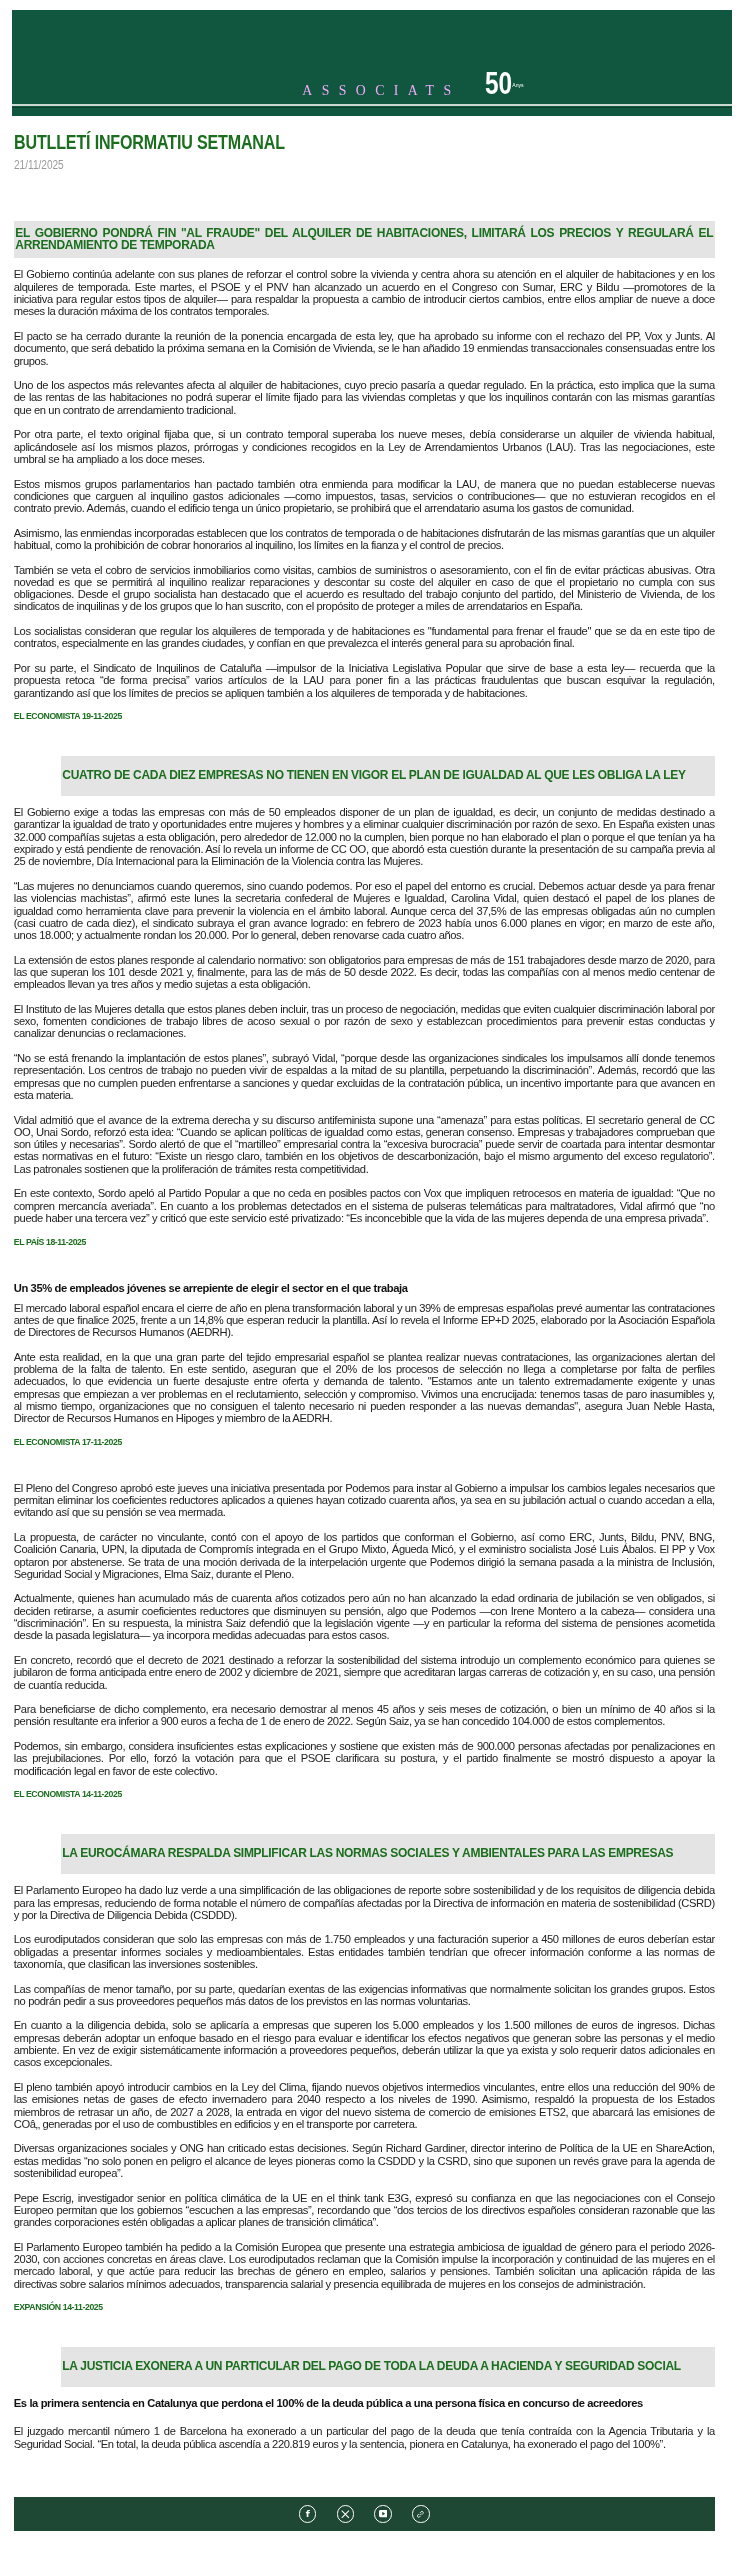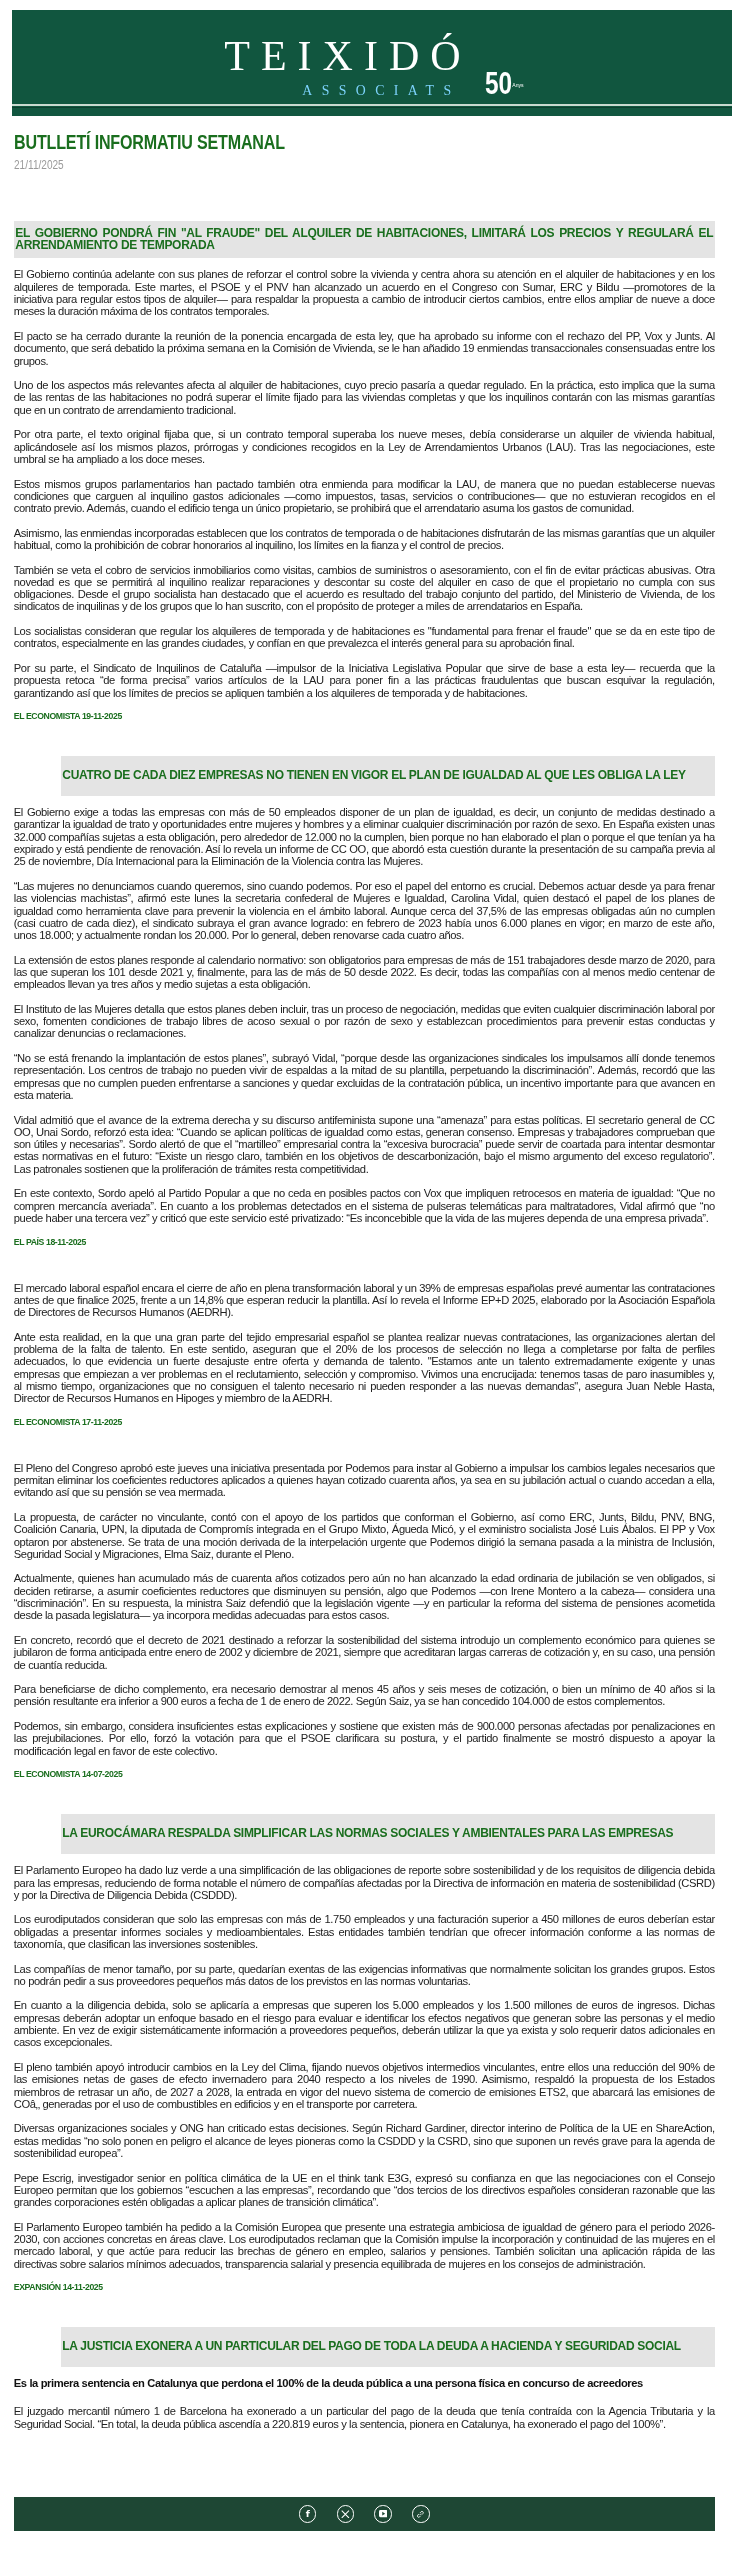--- a/index.html
+++ b/index.html
@@ -25,21 +25,21 @@
       position: absolute; left: 0; right: 0; top: 97px; height: 0.7px; background: #0c3f2e;
     }
     .logo-main {
       position: absolute; left: 212px; top: 25px;
       font-family: "Liberation Serif", serif;
       font-size: 42px; letter-spacing: 11px; color: #ffffff; line-height: 1;
     }
     .logo-sub {
       position: absolute; left: 290px; top: 74px;
       font-family: "Liberation Serif", serif;
-      font-size: 13.8px; letter-spacing: 9.4px; color: #7dd3fc; line-height: 1;
+      font-size: 13.8px; letter-spacing: 9.4px; color: #f0abfc; line-height: 1;
     }
     .logo-50 {
       position: absolute; left: 473px; top: 58px;
       font-family: "Liberation Sans", sans-serif;
       font-weight: bold; font-size: 30.5px; color: #ffffff; line-height: 1;
       transform: scaleX(0.8); transform-origin: left top;
     }
     .logo-anys {
       position: absolute; left: 500px; top: 73px;
       font-size: 5.1px; color: #ffffff; line-height: 1;
@@ -95,21 +95,20 @@
       display: flex; align-items: center; justify-content: center;
       color: #ffffff; font-size: 9.4px; font-weight: bold; cursor: pointer;
       font-family: "DejaVu Sans", sans-serif;
     }
     .social svg { display: block; }
   </style>
 </head>
 <body>
 
 <div class="header">
-  <div class="logo-main">TEIXIDÓ</div>
   <div class="logo-sub">ASSOCIATS</div>
   <div class="logo-50">50</div>
   <div class="logo-anys">Anys</div>
   <div class="line1"></div>
   <div class="line2"></div>
 </div>
 
 <div class="container" id="container">
   <div class="bulletin-title">BUTLLETÍ INFORMATIU SETMANAL</div>
   <div class="bulletin-date">21/11/2025</div>
@@ -133,32 +132,33 @@
         <p class="para first">El Gobierno exige a todas las empresas con más de 50 empleados disponer de un plan de igualdad, es decir, un conjunto de medidas destinado a garantizar la igualdad de trato y oportunidades entre mujeres y hombres y a eliminar cualquier discriminación por razón de sexo. En España existen unas 32.000 compañías sujetas a esta obligación, pero alrededor de 12.000 no la cumplen, bien porque no han elaborado el plan o porque el que tenían ya ha expirado y está pendiente de renovación. Así lo revela un informe de CC OO, que abordó esta cuestión durante la presentación de su campaña previa al 25 de noviembre, Día Internacional para la Eliminación de la Violencia contra las Mujeres.</p>
         <p class="para">“Las mujeres no denunciamos cuando queremos, sino cuando podemos. Por eso el papel del entorno es crucial. Debemos actuar desde ya para frenar las violencias machistas”, afirmó este lunes la secretaria confederal de Mujeres e Igualdad, Carolina Vidal, quien destacó el papel de los planes de igualdad como herramienta clave para prevenir la violencia en el ámbito laboral. Aunque cerca del 37,5% de las empresas obligadas aún no cumplen (casi cuatro de cada diez), el sindicato subraya el gran avance logrado: en febrero de 2023 había unos 6.000 planes en vigor; en marzo de este año, unos 18.000; y actualmente rondan los 20.000. Por lo general, deben renovarse cada cuatro años.</p>
         <p class="para">La extensión de estos planes responde al calendario normativo: son obligatorios para empresas de más de 151 trabajadores desde marzo de 2020, para las que superan los 101 desde 2021 y, finalmente, para las de más de 50 desde 2022. Es decir, todas las compañías con al menos medio centenar de empleados llevan ya tres años y medio sujetas a esta obligación.</p>
         <p class="para">El Instituto de las Mujeres detalla que estos planes deben incluir, tras un proceso de negociación, medidas que eviten cualquier discriminación laboral por sexo, fomenten condiciones de trabajo libres de acoso sexual o por razón de sexo y establezcan procedimientos para prevenir estas conductas y canalizar denuncias o reclamaciones.</p>
         <p class="para">“No se está frenando la implantación de estos planes”, subrayó Vidal, “porque desde las organizaciones sindicales los impulsamos allí donde tenemos representación. Los centros de trabajo no pueden vivir de espaldas a la mitad de su plantilla, perpetuando la discriminación”. Además, recordó que las empresas que no cumplen pueden enfrentarse a sanciones y quedar excluidas de la contratación pública, un incentivo importante para que avancen en esta materia.</p>
         <p class="para">Vidal admitió que el avance de la extrema derecha y su discurso antifeminista supone una “amenaza” para estas políticas. El secretario general de CC OO, Unai Sordo, reforzó esta idea: “Cuando se aplican políticas de igualdad como estas, generan consenso. Empresas y trabajadores comprueban que son útiles y necesarias”. Sordo alertó de que el “martilleo” empresarial contra la “excesiva burocracia” puede servir de coartada para intentar desmontar estas normativas en el futuro: “Existe un riesgo claro, también en los objetivos de descarbonización, bajo el mismo argumento del exceso regulatorio”. Las patronales sostienen que la proliferación de trámites resta competitividad.</p>
         <p class="para">En este contexto, Sordo apeló al Partido Popular a que no ceda en posibles pactos con Vox que impliquen retrocesos en materia de igualdad: “Que no compren mercancía averiada”. En cuanto a los problemas detectados en el sistema de pulseras telemáticas para maltratadores, Vidal afirmó que “no puede haber una tercera vez” y criticó que este servicio esté privatizado: “Es inconcebible que la vida de las mujeres dependa de una empresa privada”.</p>
         <div class="source">EL PAÍS 18-11-2025</div>
       </div>
       <div class="article">
+        <div class="subtitle">Un 35% de empleados jóvenes se arrepiente de elegir el sector en el que trabaja</div>
         <p class="para" style="margin-top: 8px;">El mercado laboral español encara el cierre de año en plena transformación laboral y un 39% de empresas españolas prevé aumentar las contrataciones antes de que finalice 2025, frente a un 14,8% que esperan reducir la plantilla. Así lo revela el Informe EP+D 2025, elaborado por la Asociación Española de Directores de Recursos Humanos (AEDRH).</p>
         <p class="para">Ante esta realidad, en la que una gran parte del tejido empresarial español se plantea realizar nuevas contrataciones, las organizaciones alertan del problema de la falta de talento. En este sentido, aseguran que el 20% de los procesos de selección no llega a completarse por falta de perfiles adecuados, lo que evidencia un fuerte desajuste entre oferta y demanda de talento. "Estamos ante un talento extremadamente exigente y unas empresas que empiezan a ver problemas en el reclutamiento, selección y compromiso. Vivimos una encrucijada: tenemos tasas de paro inasumibles y, al mismo tiempo, organizaciones que no consiguen el talento necesario ni pueden responder a las nuevas demandas", asegura Juan Neble Hasta, Director de Recursos Humanos en Hipoges y miembro de la AEDRH.</p>
         <div class="source">EL ECONOMISTA 17-11-2025</div>
       </div>
       <div class="article">
         <p class="para first">El Pleno del Congreso aprobó este jueves una iniciativa presentada por Podemos para instar al Gobierno a impulsar los cambios legales necesarios que permitan eliminar los coeficientes reductores aplicados a quienes hayan cotizado cuarenta años, ya sea en su jubilación actual o cuando accedan a ella, evitando así que su pensión se vea mermada.</p>
         <p class="para">La propuesta, de carácter no vinculante, contó con el apoyo de los partidos que conforman el Gobierno, así como ERC, Junts, Bildu, PNV, BNG, Coalición Canaria, UPN, la diputada de Compromís integrada en el Grupo Mixto, Águeda Micó, y el exministro socialista José Luis Ábalos. El PP y Vox optaron por abstenerse. Se trata de una moción derivada de la interpelación urgente que Podemos dirigió la semana pasada a la ministra de Inclusión, Seguridad Social y Migraciones, Elma Saiz, durante el Pleno.</p>
         <p class="para">Actualmente, quienes han acumulado más de cuarenta años cotizados pero aún no han alcanzado la edad ordinaria de jubilación se ven obligados, si deciden retirarse, a asumir coeficientes reductores que disminuyen su pensión, algo que Podemos —con Irene Montero a la cabeza— considera una “discriminación”. En su respuesta, la ministra Saiz defendió que la legislación vigente —y en particular la reforma del sistema de pensiones acometida desde la pasada legislatura— ya incorpora medidas adecuadas para estos casos.</p>
         <p class="para">En concreto, recordó que el decreto de 2021 destinado a reforzar la sostenibilidad del sistema introdujo un complemento económico para quienes se jubilaron de forma anticipada entre enero de 2002 y diciembre de 2021, siempre que acreditaran largas carreras de cotización y, en su caso, una pensión de cuantía reducida.</p>
         <p class="para">Para beneficiarse de dicho complemento, era necesario demostrar al menos 45 años y seis meses de cotización, o bien un mínimo de 40 años si la pensión resultante era inferior a 900 euros a fecha de 1 de enero de 2022. Según Saiz, ya se han concedido 104.000 de estos complementos.</p>
         <p class="para">Podemos, sin embargo, considera insuficientes estas explicaciones y sostiene que existen más de 900.000 personas afectadas por penalizaciones en las prejubilaciones. Por ello, forzó la votación para que el PSOE clarificara su postura, y el partido finalmente se mostró dispuesto a apoyar la modificación legal en favor de este colectivo.</p>
-        <div class="source">EL ECONOMISTA 14-07-2025</div>
+        <div class="source">EL ECONOMISTA 14-11-2025</div>
       </div>
       <div class="article">
         <div class="article-title one-line">LA EUROCÁMARA RESPALDA SIMPLIFICAR LAS NORMAS SOCIALES Y AMBIENTALES PARA LAS EMPRESAS</div>
         <p class="para first">El Parlamento Europeo ha dado luz verde a una simplificación de las obligaciones de reporte sobre sostenibilidad y de los requisitos de diligencia debida para las empresas, reduciendo de forma notable el número de compañías afectadas por la Directiva de información en materia de sostenibilidad (CSRD) y por la Directiva de Diligencia Debida (CSDDD).</p>
         <p class="para">Los eurodiputados consideran que solo las empresas con más de 1.750 empleados y una facturación superior a 450 millones de euros deberían estar obligadas a presentar informes sociales y medioambientales. Estas entidades también tendrían que ofrecer información conforme a las normas de taxonomía, que clasifican las inversiones sostenibles.</p>
         <p class="para">Las compañías de menor tamaño, por su parte, quedarían exentas de las exigencias informativas que normalmente solicitan los grandes grupos. Estos no podrán pedir a sus proveedores pequeños más datos de los previstos en las normas voluntarias.</p>
         <p class="para">En cuanto a la diligencia debida, solo se aplicaría a empresas que superen los 5.000 empleados y los 1.500 millones de euros de ingresos. Dichas empresas deberán adoptar un enfoque basado en el riesgo para evaluar e identificar los efectos negativos que generan sobre las personas y el medio ambiente. En vez de exigir sistemáticamente información a proveedores pequeños, deberán utilizar la que ya exista y solo requerir datos adicionales en casos excepcionales.</p>
         <p class="para">El pleno también apoyó introducir cambios en la Ley del Clima, fijando nuevos objetivos intermedios vinculantes, entre ellos una reducción del 90% de las emisiones netas de gases de efecto invernadero para 2040 respecto a los niveles de 1990. Asimismo, respaldó la propuesta de los Estados miembros de retrasar un año, de 2027 a 2028, la entrada en vigor del nuevo sistema de comercio de emisiones ETS2, que abarcará las emisiones de COâ‚‚ generadas por el uso de combustibles en edificios y en el transporte por carretera.</p>
         <p class="para">Diversas organizaciones sociales y ONG han criticado estas decisiones. Según Richard Gardiner, director interino de Política de la UE en ShareAction, estas medidas “no solo ponen en peligro el alcance de leyes pioneras como la CSDDD y la CSRD, sino que suponen un revés grave para la agenda de sostenibilidad europea”.</p>
         <p class="para">Pepe Escrig, investigador senior en política climática de la UE en el think tank E3G, expresó su confianza en que las negociaciones con el Consejo Europeo permitan que los gobiernos “escuchen a las empresas”, recordando que “dos tercios de los directivos españoles consideran razonable que las grandes corporaciones estén obligadas a aplicar planes de transición climática”.</p>

